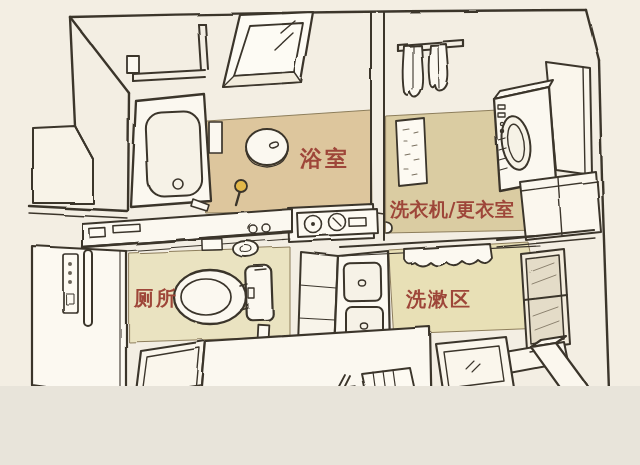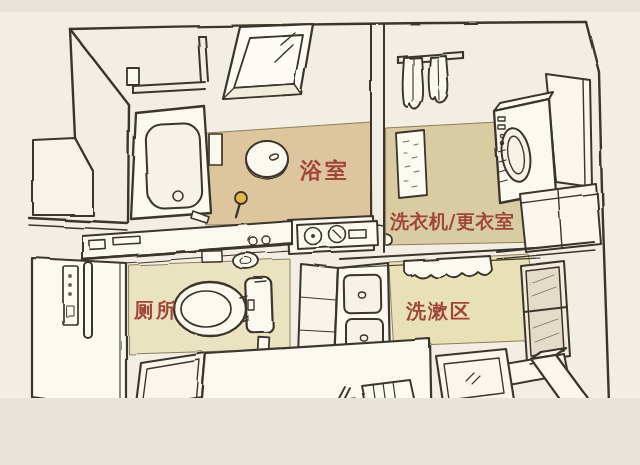--- a/index.html
+++ b/index.html
@@ -1,17 +1,17 @@
 <!DOCTYPE html>
 <html><head>
 <meta charset="utf-8">
 <style>
   html,body{margin:0;padding:0;background:#e8e4da;}
   .stage{
-    width:640px;height:386px;position:relative;margin:12px auto;
+    width:640px;height:386px;position:relative;margin:0 auto;
     background:#f3eee3;overflow:hidden;
     font-family:"DejaVu Sans","Liberation Sans",sans-serif;
     text-decoration:underline;
   }
   svg{display:block;width:640px;height:465px;}
   .room-label{
     font-family:"DejaVu Sans","Liberation Sans",sans-serif;
     font-weight:700;
   }
 </style>

